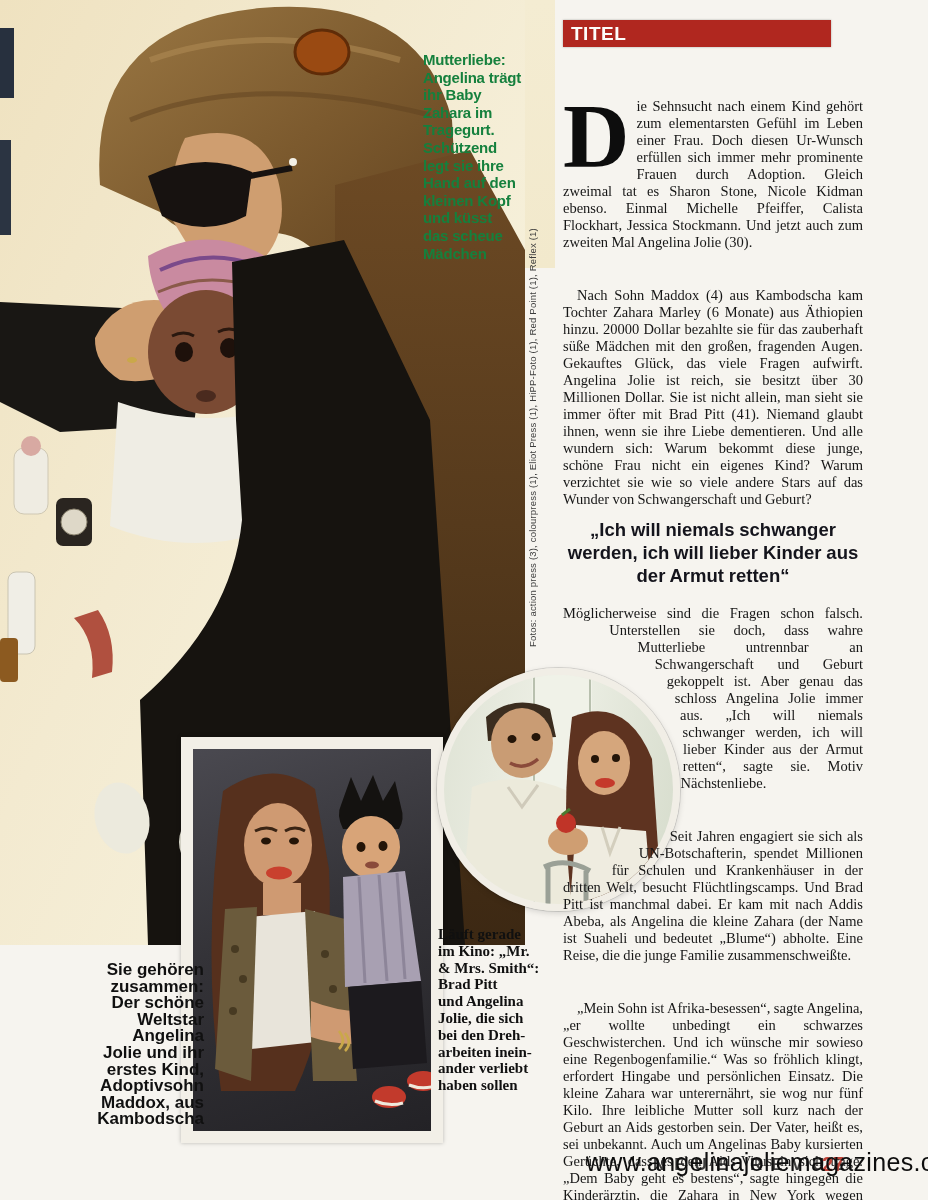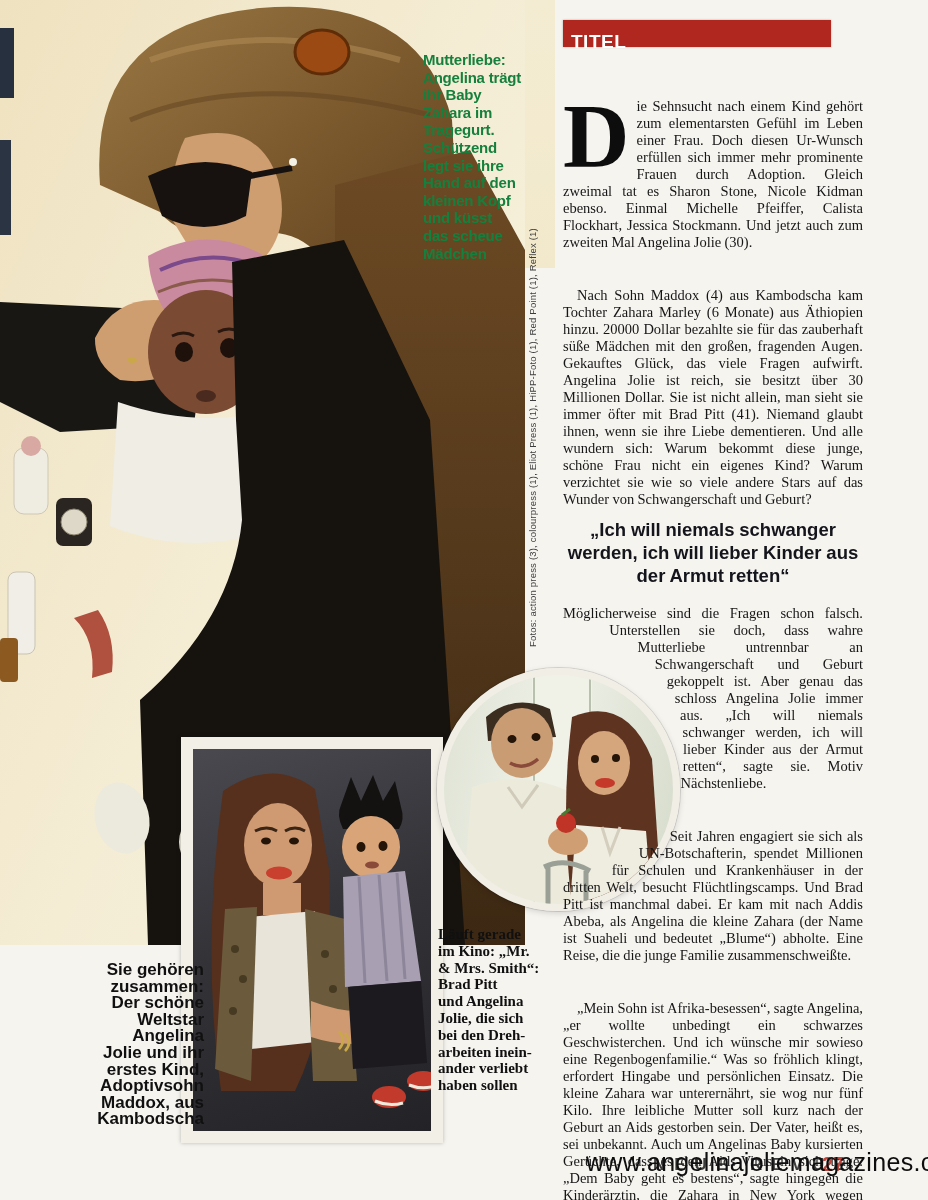--- a/index.html
+++ b/index.html
@@ -33,21 +33,21 @@
   
   .photo-circle{position:absolute;left:437px;top:668px;width:229px;height:229px;
     border:7px solid #f1eee6;border-radius:50%;overflow:hidden;
     box-shadow:0 0 0 1px rgba(0,0,0,.12),0 2px 6px rgba(0,0,0,.15);
     background:linear-gradient(100deg,#dfe3d5 0%,#eef0e6 45%,#d6dccc 100%);}
   .caption-kino{position:absolute;left:438px;top:926px;width:126px;
     font-size:15px;line-height:16.8px;text-align:left;white-space:pre-line;color:#101010;font-family:Liberation Serif, serif;}
   
   .titel-bar{position:absolute;left:563px;top:20px;width:268px;height:27px;
     background:#b0271f;box-shadow:0 0 2px rgba(0,0,0,.3);}
-  .titel-bar span{display:block;padding:11px 0 0 8px;color:#fdfdfb;
+  .titel-bar span{display:block;padding:3px 0 0 8px;color:#fdfdfb;
     font-weight:700;font-size:19px;letter-spacing:0.5px;}
   .article{position:absolute;left:563px;top:98px;width:300px;
     font-family:"Liberation Serif",serif;font-size:14.5px;line-height:17px;
     text-align:justify;color:#161616;word-spacing:-0.3px;}
   .article p{margin:0;}
   .article p + p{text-indent:14px;margin-top:36px;}
   .dropcap{float:left;font-size:92px;line-height:70px;font-weight:700;
     font-family:"Liberation Serif",serif;color:#0d0d0d;margin:3px 7px 0 0;}
   .pull-quote{margin:10px 0 18px 0;font-family:"Liberation Sans",sans-serif;
     font-weight:700;font-size:18.5px;line-height:23px;text-align:center;

